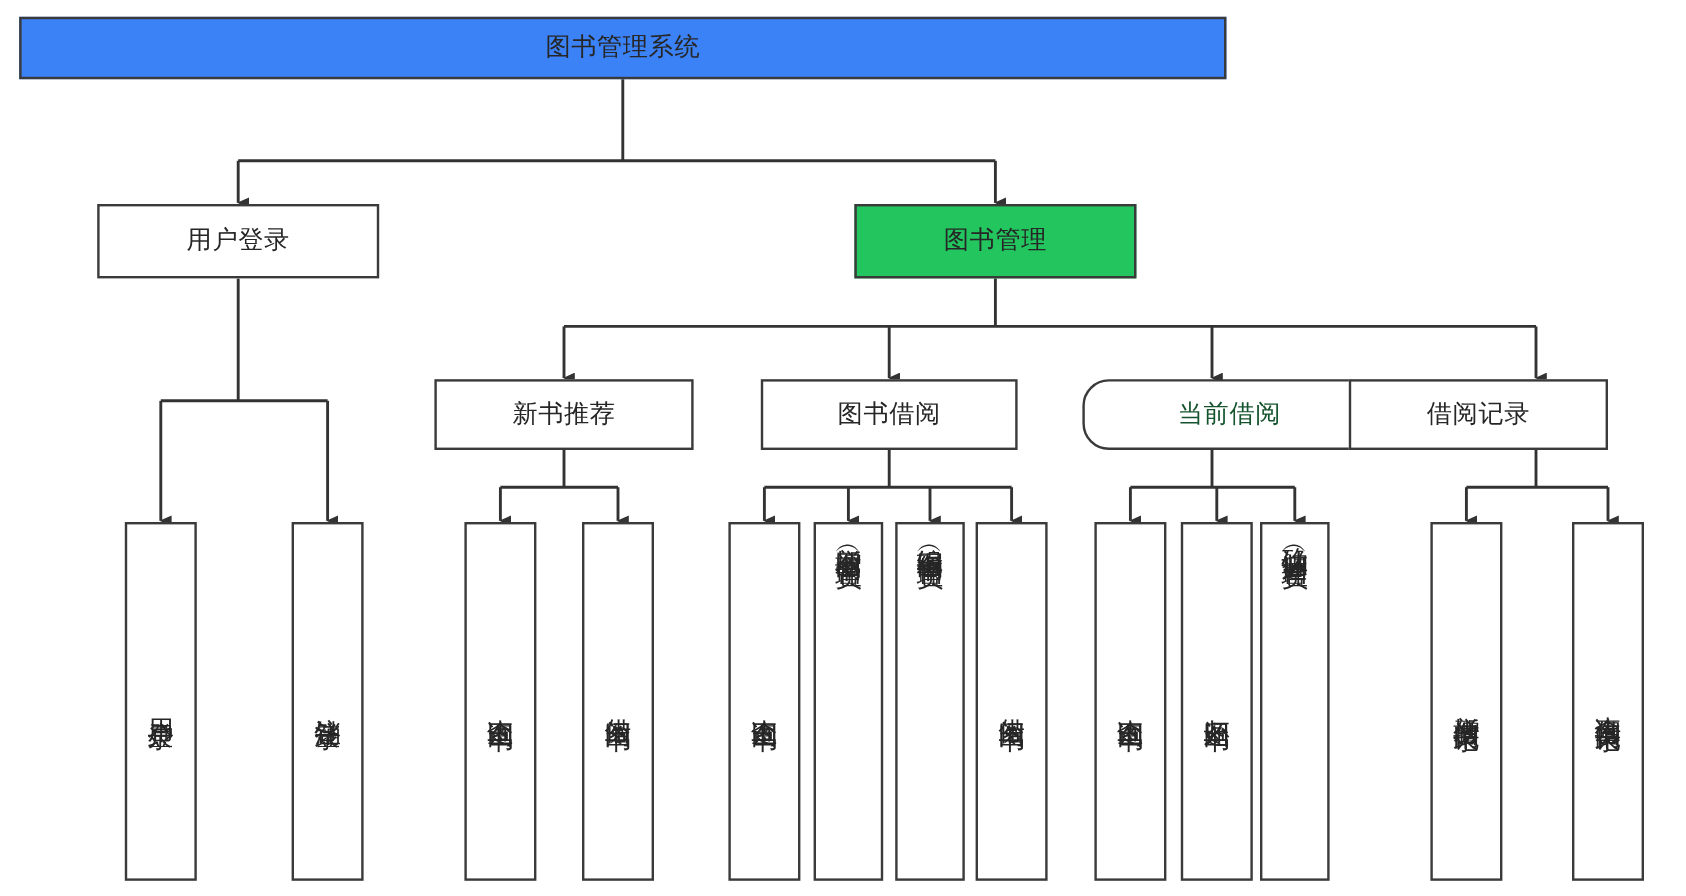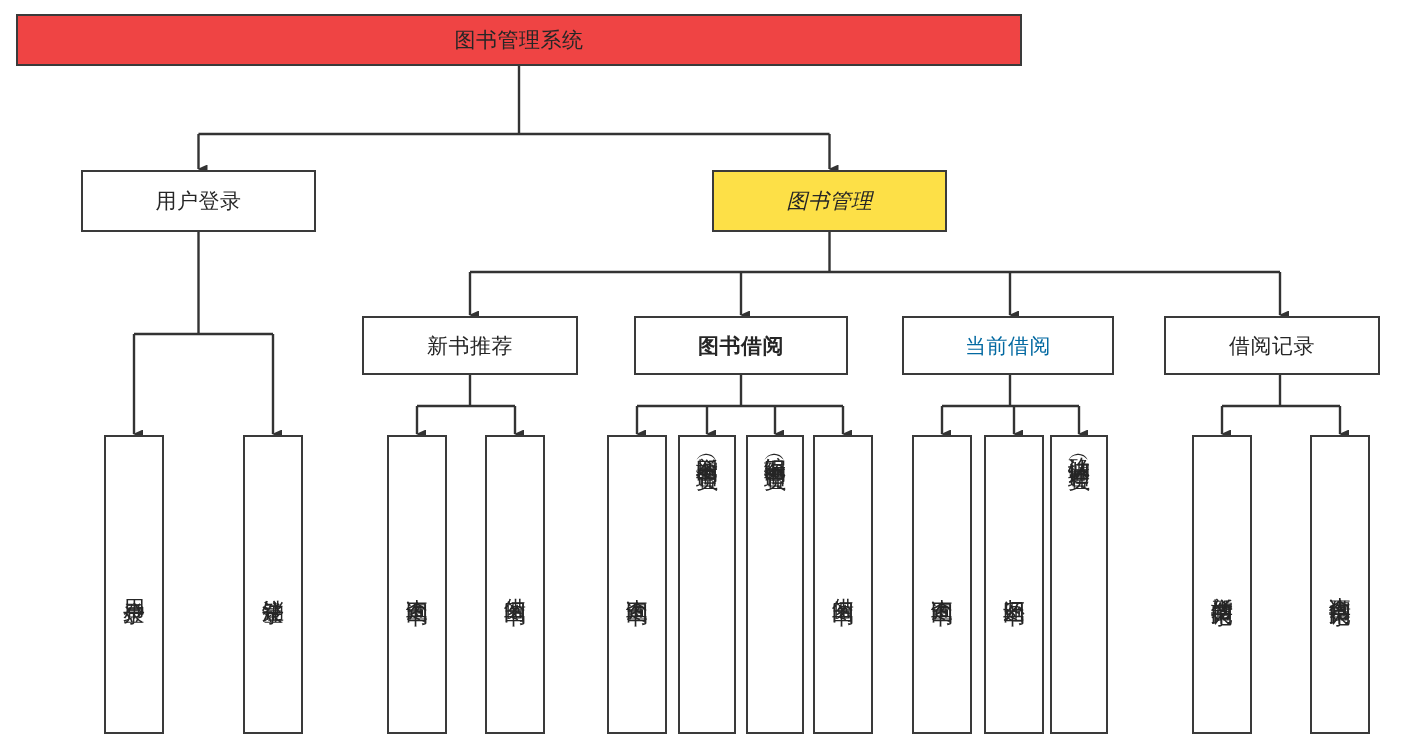--- a/index.html
+++ b/index.html
@@ -111,39 +111,39 @@
         <line x1="1014" y1="406" x2="1014" y2="434" stroke="#333333" stroke-width="2.4" marker-end="url(#arrowhead)"></line>
         <line x1="1079" y1="406" x2="1079" y2="434" stroke="#333333" stroke-width="2.4" marker-end="url(#arrowhead)"></line>
         <line x1="1280" y1="375" x2="1280" y2="406" stroke="#333333" stroke-width="2.4"></line>
         <line x1="1222" y1="406" x2="1340" y2="406" stroke="#333333" stroke-width="2.4"></line>
         <line x1="1222" y1="406" x2="1222" y2="434" stroke="#333333" stroke-width="2.4" marker-end="url(#arrowhead)"></line>
         <line x1="1340" y1="406" x2="1340" y2="434" stroke="#333333" stroke-width="2.4" marker-end="url(#arrowhead)"></line>
       </g>
   </svg>
 
   <div id="node-layer">
-      <div class="node horizontal" style="left: 16px; top: 14px; width: 1006px; height: 52px; border-color: rgb(58, 58, 58); background: #ef4444; color: rgb(38, 38, 38);">
+      <div class="node horizontal" style="left: 16px; top: 14px; width: 1006px; height: 52px; border-color: rgb(58, 58, 58); background: #3b82f6; color: rgb(38, 38, 38);">
         <span class="label">图书管理系统</span>
       </div>
       <div class="node horizontal" style="left: 81px; top: 170px; width: 235px; height: 62px; border-color: rgb(58, 58, 58); background: rgb(255, 255, 255); color: rgb(38, 38, 38);">
         <span class="label">用户登录</span>
       </div>
-      <div class="node horizontal" style="left: 712px; top: 170px; width: 235px; height: 62px; border-color: rgb(58, 58, 58); background: #fde047; color: rgb(38, 38, 38); font-style: italic;">
+      <div class="node horizontal" style="left: 712px; top: 170px; width: 235px; height: 62px; border-color: rgb(58, 58, 58); background: #22c55e; color: rgb(38, 38, 38);">
         <span class="label">图书管理</span>
       </div>
       <div class="node horizontal" style="left: 362px; top: 316px; width: 216px; height: 59px; border-color: rgb(58, 58, 58); background: rgb(255, 255, 255); color: rgb(38, 38, 38); justify-content: center;">
         <span class="label">新书推荐</span>
       </div>
-      <div class="node horizontal" style="left: 634px; top: 316px; width: 214px; height: 59px; border-color: rgb(58, 58, 58); background: rgb(255, 255, 255); color: rgb(38, 38, 38); font-weight: bold;">
+      <div class="node horizontal" style="left: 634px; top: 316px; width: 214px; height: 59px; border-color: rgb(58, 58, 58); background: rgb(255, 255, 255); color: rgb(38, 38, 38);">
         <span class="label">图书借阅</span>
       </div>
-      <div class="node horizontal" style="left: 902px; top: 316px; width: 212px; height: 59px; border-color: rgb(58, 58, 58); background: rgb(255, 255, 255); color: #0369a1;">
+      <div class="node horizontal" style="left: 902px; top: 316px; width: 245px; height: 59px; border-color: rgb(58, 58, 58); background: rgb(255, 255, 255); color: #14532d; border-radius: 22px;">
         <span class="label">当前借阅</span>
       </div>
-      <div class="node horizontal" style="left: 1164px; top: 316px; width: 216px; height: 59px; border-color: rgb(58, 58, 58); background: rgb(255, 255, 255); color: rgb(38, 38, 38);">
+      <div class="node horizontal" style="left: 1124px; top: 316px; width: 216px; height: 59px; border-color: rgb(58, 58, 58); background: rgb(255, 255, 255); color: rgb(38, 38, 38);">
         <span class="label">借阅记录</span>
       </div>
       <div class="node vertical centered" style="left: 104px; top: 435px; width: 60px; height: 299px; border-color: rgb(58, 58, 58); background: rgb(255, 255, 255); color: rgb(38, 38, 38);">
         <span class="label">用户登录</span>
       </div>
       <div class="node vertical centered" style="left: 243px; top: 435px; width: 60px; height: 299px; border-color: rgb(58, 58, 58); background: rgb(255, 255, 255); color: rgb(38, 38, 38);">
         <span class="label">注销登录</span>
       </div>
       <div class="node vertical centered" style="left: 387px; top: 435px; width: 60px; height: 299px; border-color: rgb(58, 58, 58); background: rgb(255, 255, 255); color: rgb(38, 38, 38);">
         <span class="label">查询图书</span>

